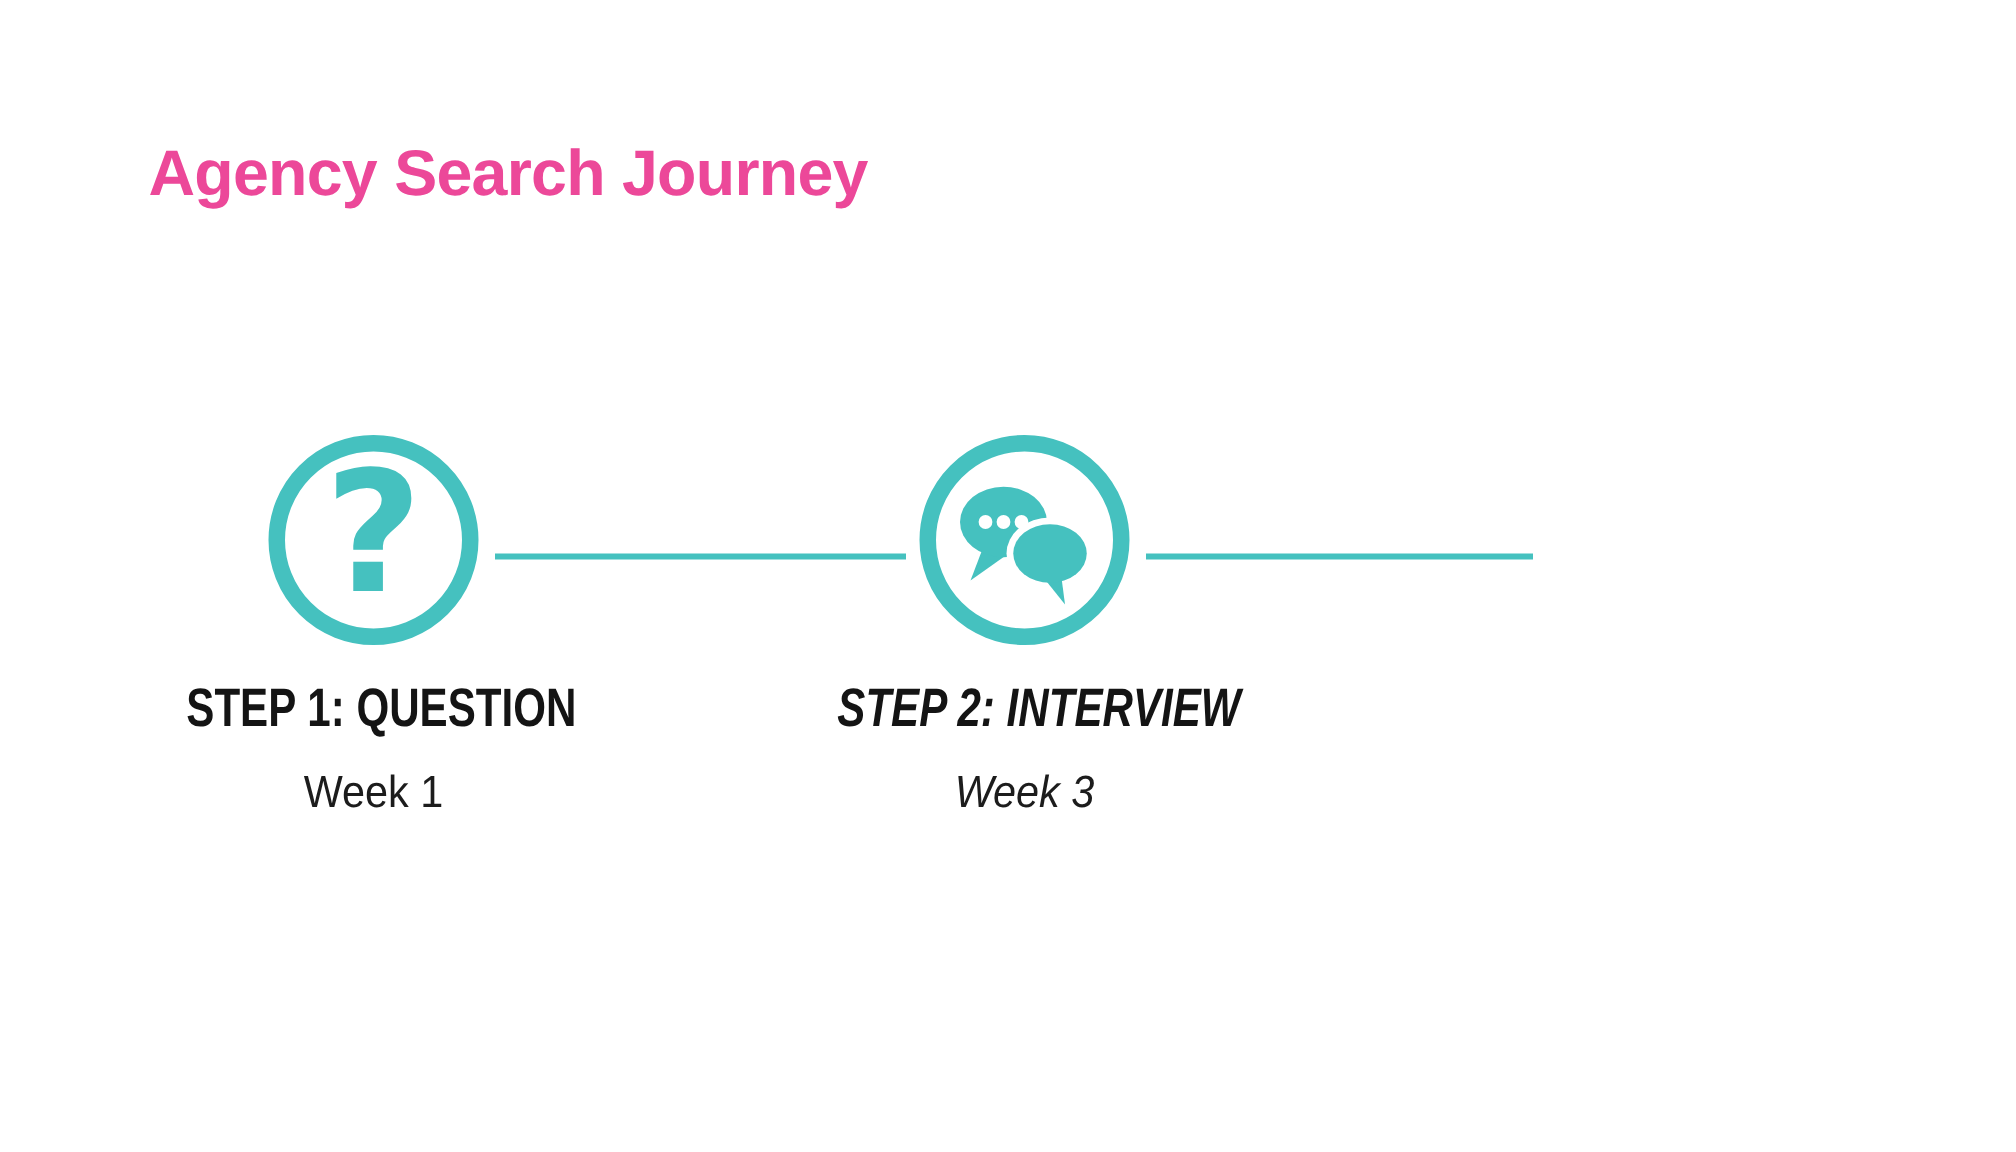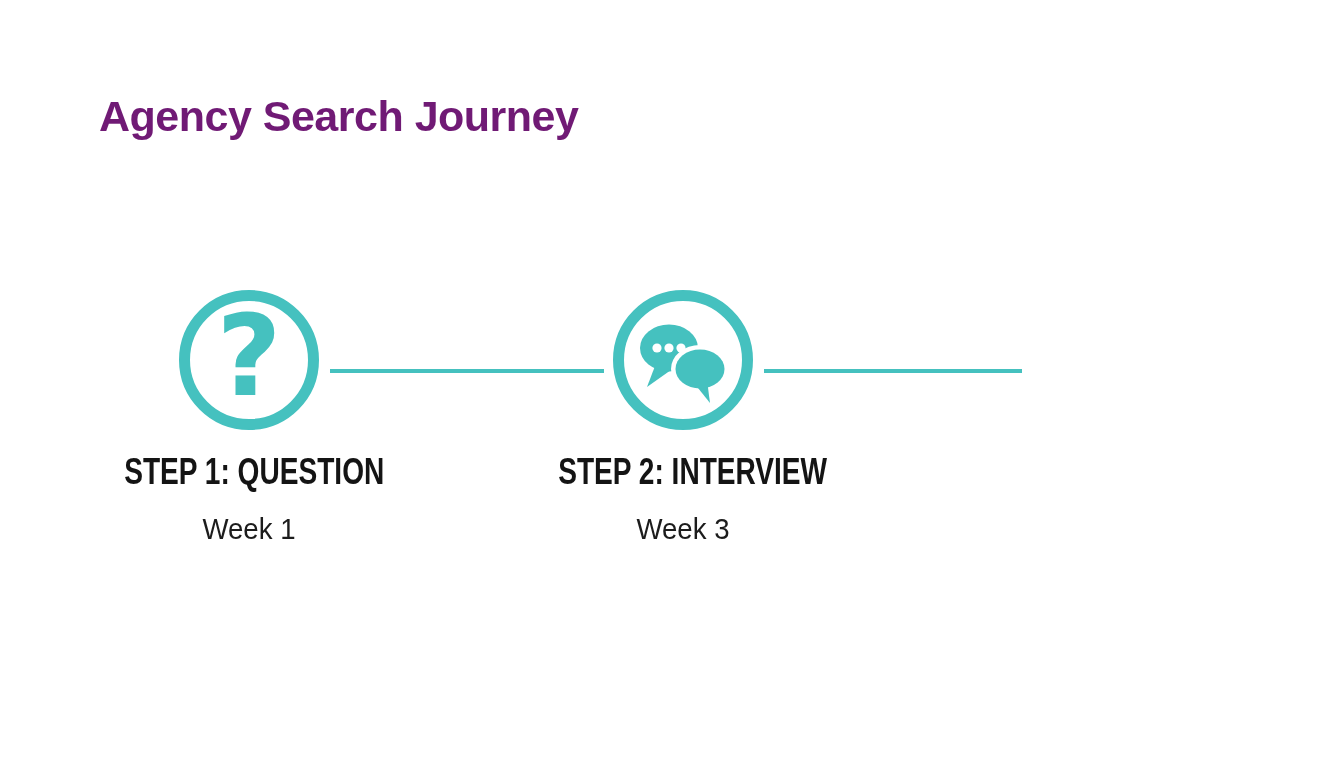--- a/index.html
+++ b/index.html
@@ -14,39 +14,39 @@
     font-family: "Liberation Sans", sans-serif;
     color: var(--ink);
   }
   .title {
     position: absolute;
     left: 99px;
     top: 92px;
     font-size: 43px;
     font-weight: 700;
     letter-spacing: -0.5px;
-    color: #701a75;
+    color: #ec4899;
     white-space: nowrap;
   }
   .connector {
     position: absolute;
     top: 369px;
     height: 4px;
     background: var(--accent);
   }
   .connector-1 { left: 330px; width: 274px; }
   .connector-2 { left: 764px; width: 258px; }
   .step {
     position: absolute;
     top: 290px;
     width: 320px;
     text-align: center;
   }
   .step-1 { left: 89px; }
-  .step-2 { left: 523px; }
+  .step-2 { left: 523px; font-style: italic; }
   .step-3 { left: 942px; }
   .circle {
     display: inline-flex;
     align-items: center;
     justify-content: center;
     width: 140px;
     height: 140px;
     border: 11px solid var(--accent);
     border-radius: 50%;
     background: #fff;

